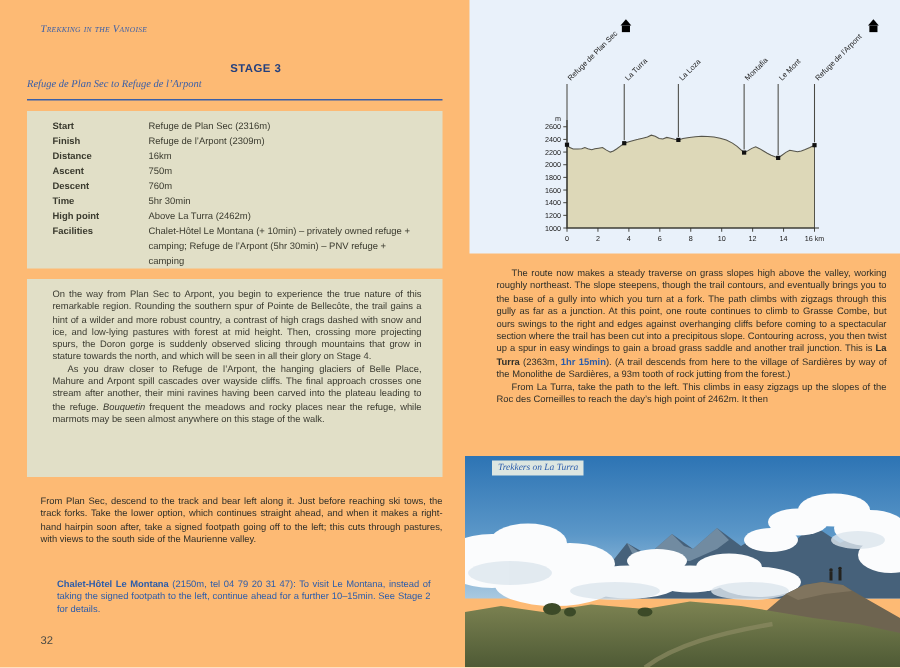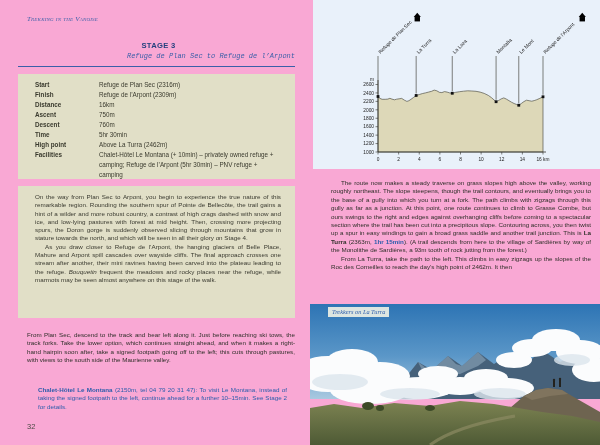--- a/index.html
+++ b/index.html
@@ -1,24 +1,24 @@
 <!DOCTYPE html>
 <html><head>
 <meta charset="utf-8">
 <style>
   html,body{margin:0;padding:0;background:#ffffff;}
-  #spread{position:relative;width:600px;height:445px;background:#f9a8d4;overflow:hidden;
+  #spread{position:relative;width:600px;height:445px;background:#fdba74;overflow:hidden;
           font-family:"Liberation Sans",sans-serif;color:#33332c;}
   
   .running-head{position:absolute;left:27px;top:15px;font-family:"Liberation Serif",serif;
     font-style:italic;font-variant:small-caps;font-size:7px;color:#3a5fa8;letter-spacing:.2px;}
-  .stage-title{position:absolute;left:20px;top:41px;width:277px;text-align:center;
+  .stage-title{position:absolute;left:32px;top:41px;width:277px;text-align:center;
     font-size:7.6px;font-weight:bold;color:#24407e;letter-spacing:.3px;}
-  .stage-subtitle{position:absolute;left:18px;top:52px;width:277px;text-align:right;
-    font-family:Liberation Mono, monospace;font-style:italic;font-size:7px;color:#3a5fa8;}
+  .stage-subtitle{position:absolute;left:18px;top:52px;width:277px;text-align:left;
+    font-family:Liberation Serif, serif;font-style:italic;font-size:7px;color:#3a5fa8;}
   .title-rule{position:absolute;left:18px;top:66px;width:277px;border-top:1px solid #3a5fa8;}
   .info-box{position:absolute;left:18px;top:74px;width:277px;height:105px;background:#e1dfc7;}
   .info-row{position:relative;margin:0;padding:0 0 0 17px;line-height:10px;font-size:6.3px;}
   .info-row:first-child{padding-top:6px;}
   .info-label{display:inline-block;width:64px;font-weight:bold;vertical-align:top;color:#3a3a2e;}
   .info-value{display:inline-block;width:178px;vertical-align:top;color:#3a3a2e;line-height:10px;}
   .intro-box{position:absolute;left:18px;top:186px;width:277px;height:132px;background:#e1dfc7;}
   .intro-box p{margin:0;padding:7px 14px 0 17px;font-size:6.25px;line-height:8.3px;
     text-align:justify;color:#3a3a30;}
   .intro-box p.p2{padding-top:0;text-indent:10px;}

